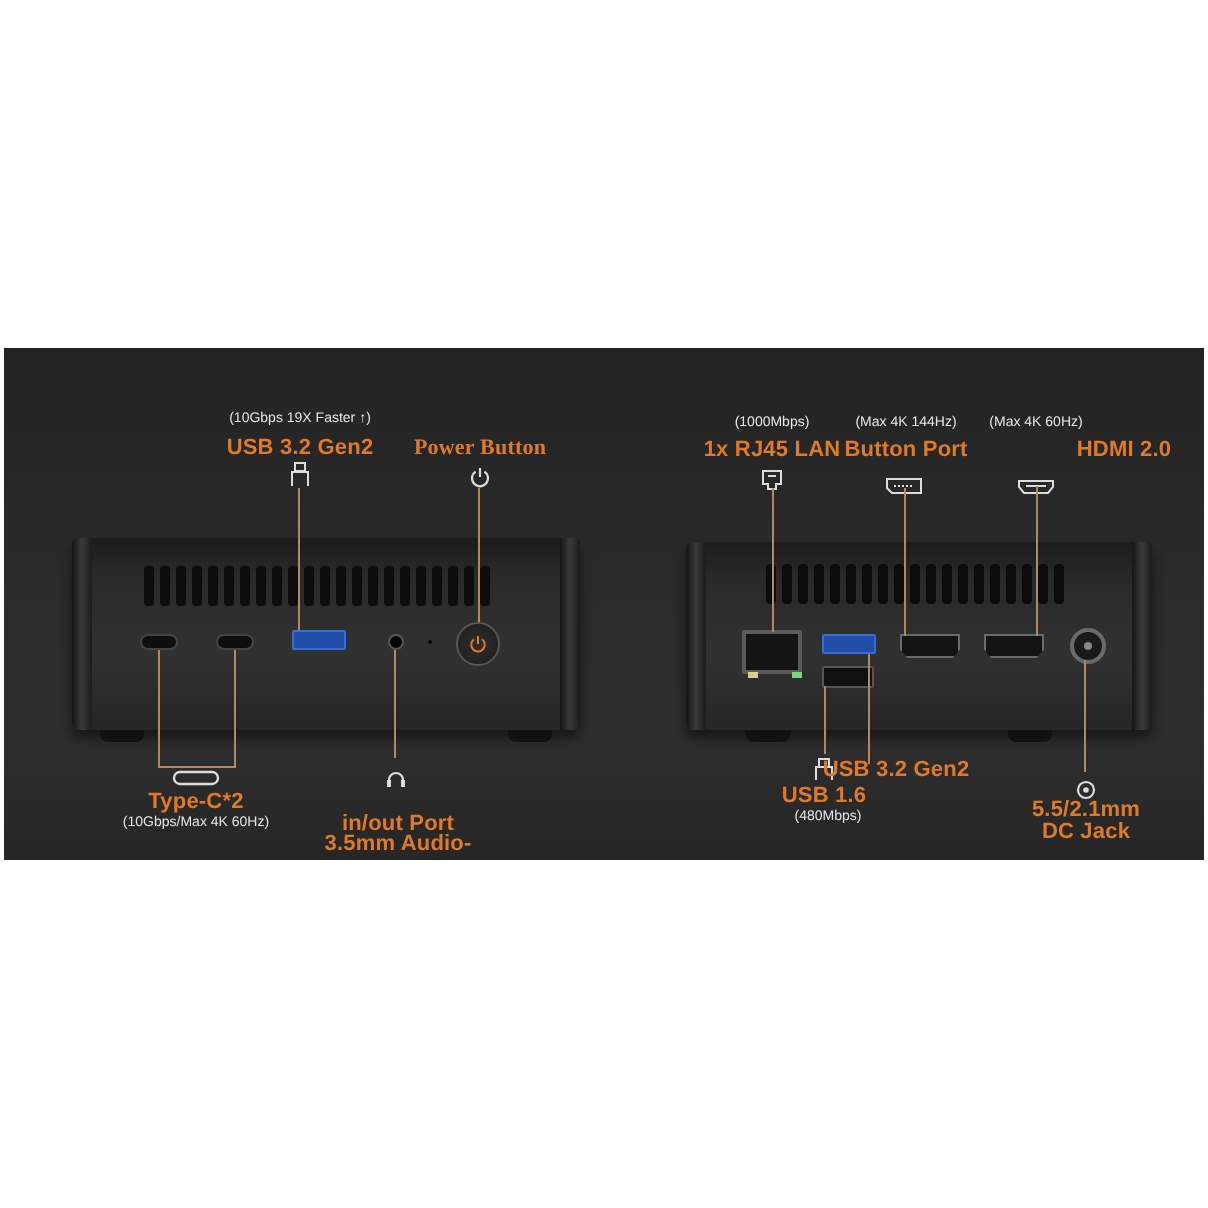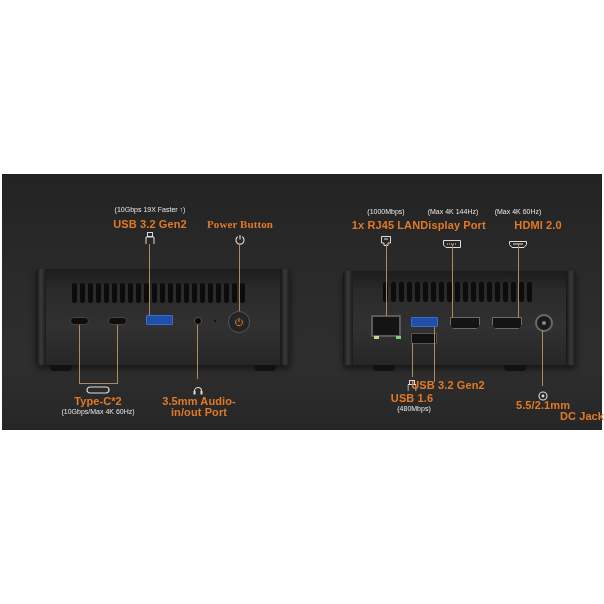--- a/index.html
+++ b/index.html
@@ -106,21 +106,21 @@
 <div class="sub" style="left:98px;top:408px;">(10Gbps/Max 4K 60Hz)</div>
 
 <div class="line" style="left:197px;top:325px;width:1px;height:54px;"></div>
 <div class="icon-w" style="left:198px;top:381px;">
   <svg width="10" height="9" viewBox="0 0 10 9">
       <path d="M1.5 7 V5 A3.5 3.5 0 0 1 8.5 5 V7" fill="none" stroke="#ddd" stroke-width="1.1"></path>
       <rect x="0.5" y="5" width="2" height="3.5" fill="#ddd"></rect>
       <rect x="7.5" y="5" width="2" height="3.5" fill="#ddd"></rect>
     </svg>
 </div>
-<div class="lbl" style="left:199px;top:395px;">3.5mm Audio-</div>
+<div class="lbl" style="left:199px;top:416px;">3.5mm Audio-</div>
 <div class="lbl" style="left:199px;top:406px;">in/out Port</div>
 
 <div class="device" style="left:343px;top:271px;width:233px;height:94px;">
   <div class="side-l"></div>
     <div class="side-r"></div>
   <div class="vents" style="left:40px;top:11px;">
     <div class="vent"></div>
       <div class="vent"></div>
       <div class="vent"></div>
       <div class="vent"></div>
@@ -158,31 +158,31 @@
 <div class="lbl" style="left:386px;top:219px;">1x RJ45 LAN</div>
 <div class="icon-w" style="left:386px;top:232px;">
   <svg width="10" height="10" viewBox="0 0 10 10">
       <path d="M0.5 0.5 H9.5 V7 H7 V9.5 H3 V7 H0.5 Z" fill="none" stroke="#ddd" stroke-width="1"></path>
       <line x1="3" y1="3" x2="7" y2="3" stroke="#ddd" stroke-width="1"></line>
     </svg>
 </div>
 <div class="line" style="left:386px;top:244px;width:1px;height:72px;"></div>
 
 <div class="sub" style="left:453px;top:208px;">(Max 4K 144Hz)</div>
-<div class="lbl" style="left:453px;top:219px;">Display Port</div>
+<div class="lbl" style="left:453px;top:219px;">Button Port</div>
 <div class="icon-w" style="left:452px;top:234px;">
   <svg width="18" height="8" viewBox="0 0 18 8">
       <path d="M0.5 0.5 H17.5 V7.5 H3 L0.5 5 Z" fill="none" stroke="#ddd" stroke-width="1"></path>
       <line x1="4" y1="4" x2="14" y2="4" stroke="#ddd" stroke-width="1" stroke-dasharray="1 1"></line>
     </svg>
 </div>
 <div class="line" style="left:452px;top:244px;width:1px;height:74px;"></div>
 
 <div class="sub" style="left:518px;top:208px;">(Max 4K 60Hz)</div>
-<div class="lbl" style="left:518px;top:219px;padding-left:40px;">HDMI 2.0</div>
+<div class="lbl" style="left:542px;top:219px;padding-left:40px;">HDMI 2.0</div>
 <div class="icon-w" style="left:518px;top:234px;">
   <svg width="18" height="7" viewBox="0 0 18 7">
       <path d="M0.5 0.5 H17.5 V3.5 L15 6.5 H3 L0.5 3.5 Z" fill="none" stroke="#ddd" stroke-width="1"></path>
       <line x1="4" y1="3" x2="14" y2="3" stroke="#ddd" stroke-width="1"></line>
     </svg>
 </div>
 <div class="line" style="left:518px;top:243px;width:1px;height:75px;"></div>
 
 <div class="line" style="left:412px;top:343px;width:1px;height:34px;"></div>
 <div class="icon-w" style="left:412px;top:377px;">
@@ -198,13 +198,13 @@
 <div class="lbl" style="left:448px;top:379px;">USB 3.2 Gen2</div>
 
 <div class="line" style="left:542px;top:330px;width:1px;height:56px;"></div>
 <div class="icon-w" style="left:543px;top:387px;">
   <svg width="10" height="10" viewBox="0 0 10 10">
       <circle cx="5" cy="5" r="4" fill="none" stroke="#ddd" stroke-width="1.1"></circle>
       <circle cx="5" cy="5" r="1.4" fill="#ddd"></circle>
     </svg>
 </div>
 <div class="lbl" style="left:543px;top:399px;">5.5/2.1mm</div>
-<div class="lbl" style="left:543px;top:410px;margin-left:39px;">DC Jack</div>
+<div class="lbl" style="left:543px;top:410px;">DC Jack</div>
 
 </body></html>

